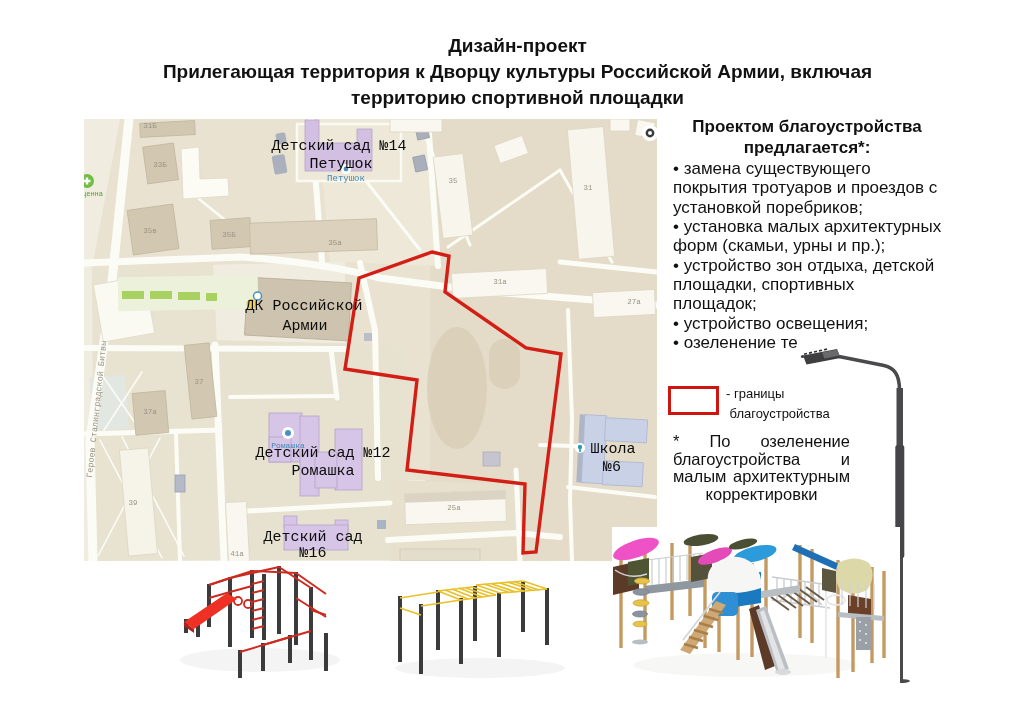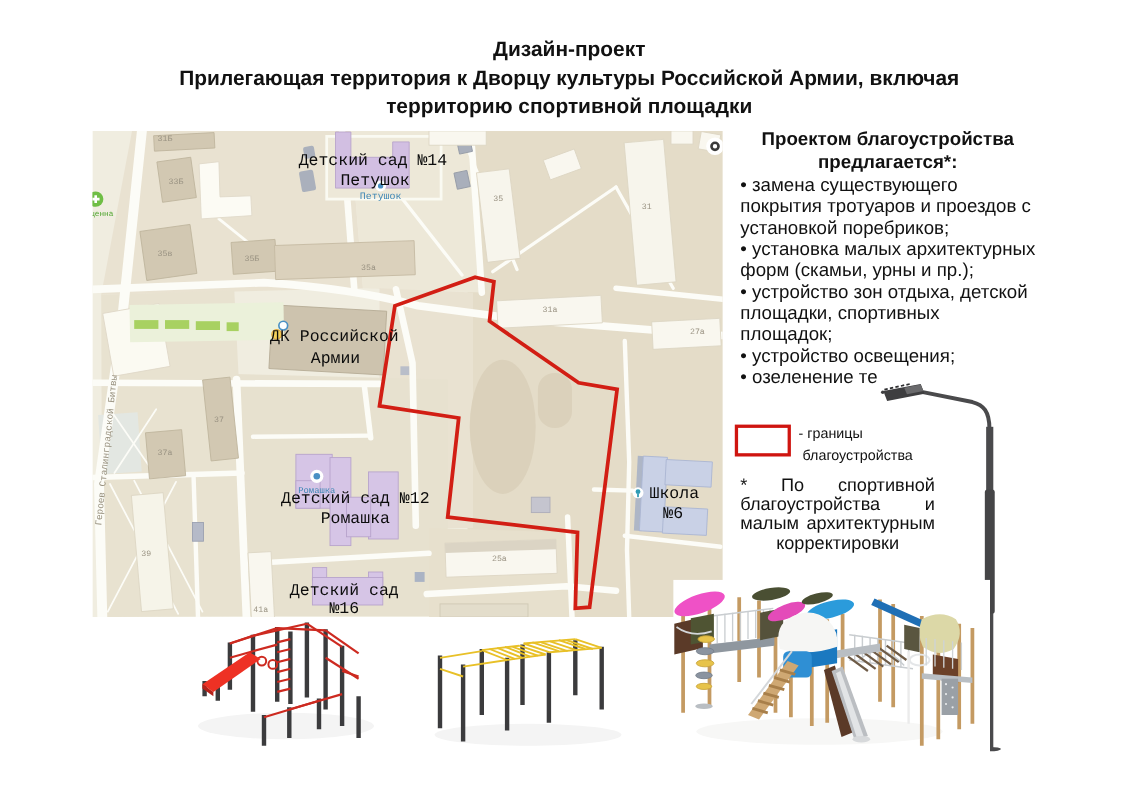--- a/index.html
+++ b/index.html
@@ -249,21 +249,21 @@
 </div>
 
 <div class="abs" style="left:668px;top:386px;width:45px;height:23px;border:3px solid #cf1510;"></div>
 
 <div class="abs" style="left:726px;top:384px;width:220px;font-size:13px;line-height:20px;color:#111;">- границы<br>&nbsp;благоустройства</div>
 
 <div class="abs" style="left:673px;top:433px;width:177px;font-size:16.5px;color:#111;">
   <div style="display:flex;justify-content:space-between;line-height:17.5px;">
       <span>*</span>
       <span>По</span>
-      <span>спортивной</span>
+      <span>озеленение</span>
     </div>
   <div style="display:flex;justify-content:space-between;line-height:17.5px;">
       <span>благоустройства</span>
       <span>и</span>
     </div>
   <div style="display:flex;justify-content:space-between;line-height:17.5px;">
       <span>малым</span>
       <span>архитектурным</span>
     </div>
   <div style="line-height:17.5px;text-align:center;">корректировки</div>

